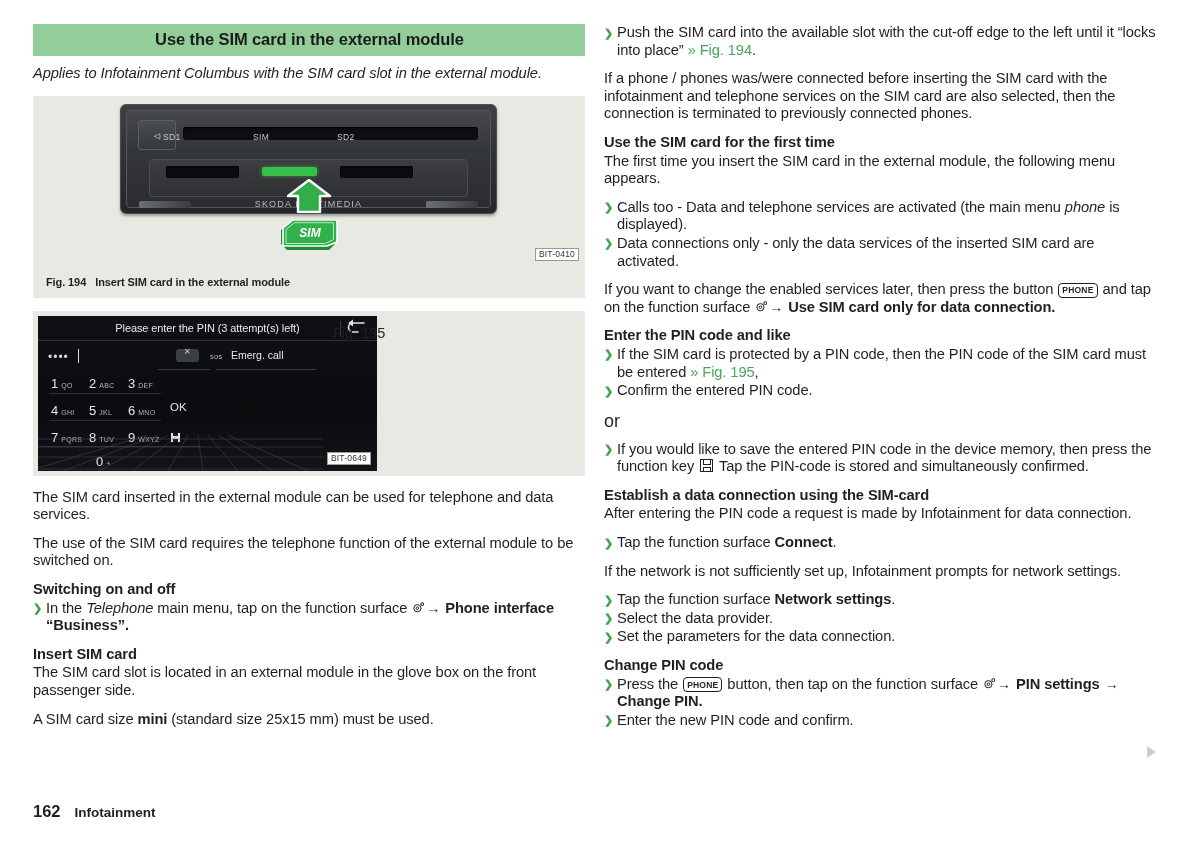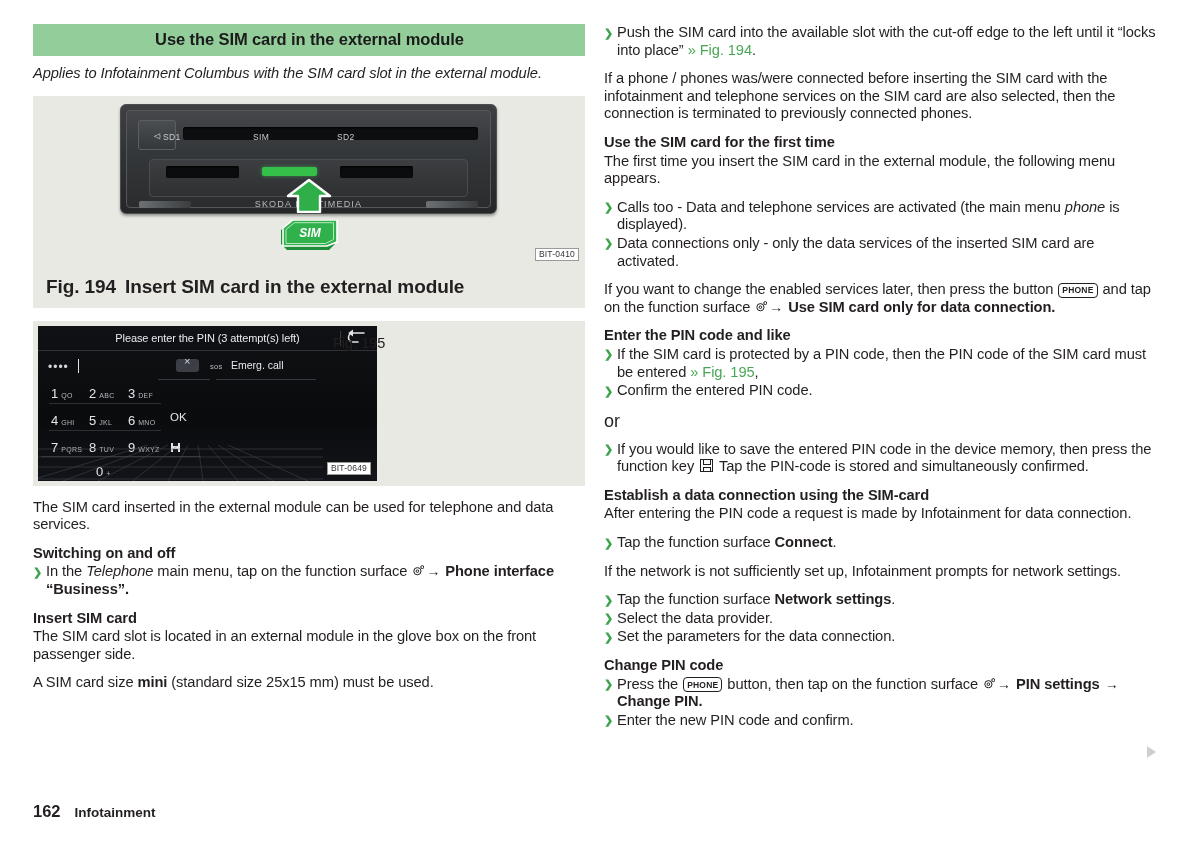--- a/index.html
+++ b/index.html
@@ -78,21 +78,21 @@
     border:1.2px solid #231f20;border-bottom:0;
   }
 
   
   .figwrap{background:#e9e9e4;margin:0 0 13px 0;position:relative;}
   .fig194-img{
     position:relative;height:163px;background:#e9e9e4;
     padding:8px 0 0 0;
   }
   .figcap{
-    font-size:19px;font-weight:bold;padding:9px 0 10px 13px;color:#231f20;
+    font-size:11px;font-weight:bold;padding:9px 0 10px 13px;color:#231f20;
     letter-spacing:-0.1px;
   }
   .figcap .no{font-weight:bold;margin-right:9px;}
   .bitcode{
     position:absolute;right:6px;bottom:6px;background:#ffffff;
     border:1px solid #9a9a96;font-size:8.5px;padding:0.5px 3px;color:#333;
     font-family:"Liberation Sans", sans-serif;letter-spacing:0.2px;
   }
 
   
@@ -339,20 +339,21 @@
 
         <div class="bitcode">BIT-0649</div>
       </div>
 
       <div class="fig195cap">
         <div class="ln1">Fig. 195</div>
       </div>
     </div>
 
     <p>The SIM card inserted in the external module can be used for telephone and data services.</p>
+    <p>The use of the SIM card requires the telephone function of the external module to be switched on.</p>
 
     <div class="h-sub">Switching on and off</div>
     <ul class="bul">
       <li><span>In the </span><span class="ital">Telephone</span><span> main menu, tap on the function surface </span><span class="gear"><svg width="12" height="12" viewBox="0 0 12 12">
               <circle cx="5.4" cy="6.2" r="3.6" fill="none" stroke="#231f20" stroke-width="1"></circle>
               <circle cx="5.4" cy="6.2" r="1.3" fill="none" stroke="#231f20" stroke-width="1"></circle>
               <circle cx="10.3" cy="2.1" r="1.5" fill="none" stroke="#231f20" stroke-width="1"></circle>
             </svg></span><span class="arrow">→</span> <span class="bold">Phone interface “Business”.</span></li>
     </ul>
 

